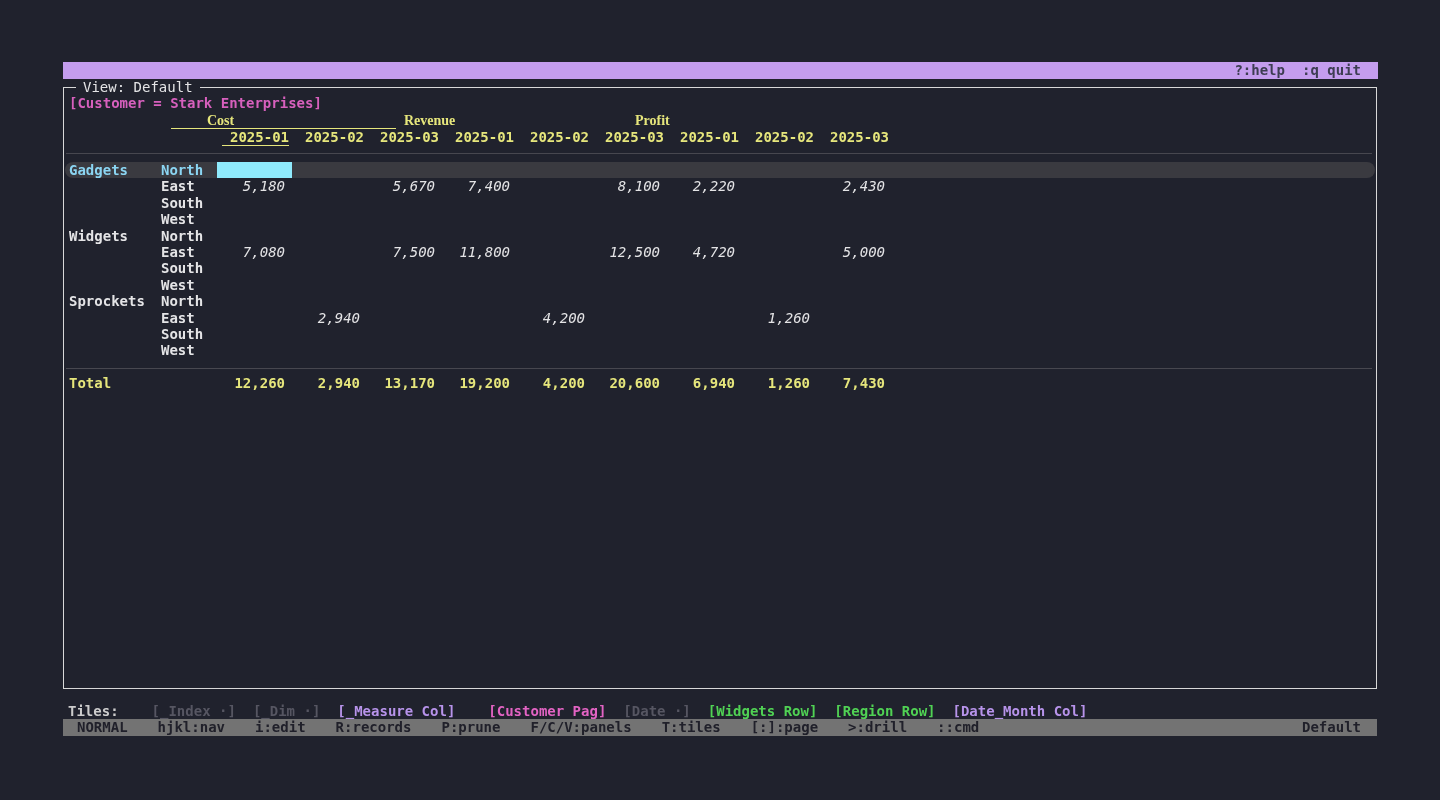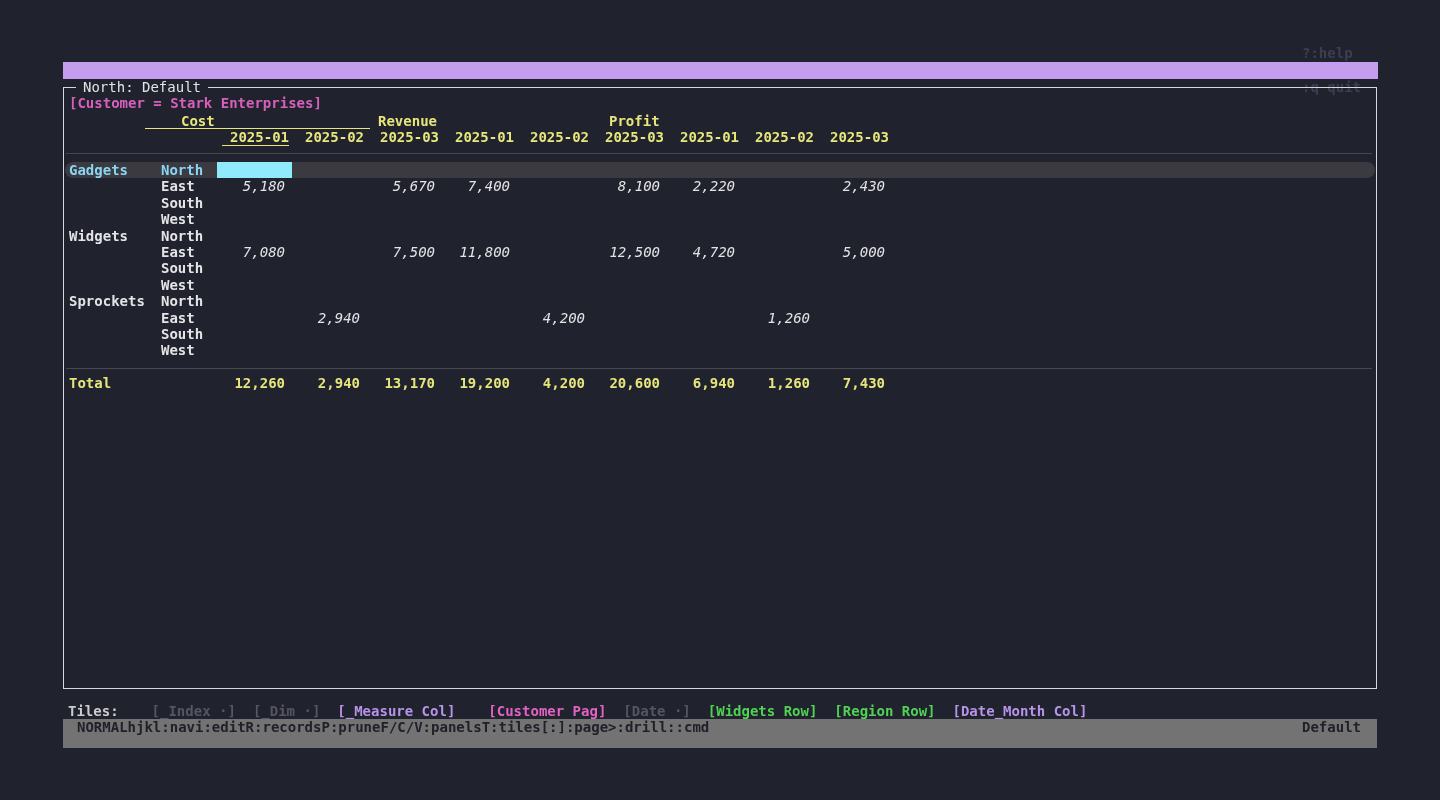--- a/index.html
+++ b/index.html
@@ -10,32 +10,32 @@
     font-family:"DejaVu Sans Mono", monospace;
     font-size:14px; line-height:16.4px; color:#e4e4e6;
   }
   
   .titlebar {
     position:absolute; left:63px; top:62px; width:1315px; height:17px;
     background:#c49dee; color:#3d3d52; font-weight:bold; line-height:17px;
     display:flex; align-items:center; padding:0 17px;
   }
   .titlebar .tleft { display:flex; gap:17px; }
-  .titlebar .tright { margin-left:auto; display:flex; gap:17px;flex-direction:column; }
+  .titlebar .tright { margin-left:auto; display:flex; gap:17px; }
   
   .frame {
     position:absolute; left:63px; top:87px; width:1314px; height:602px;
     border:1px solid #d8d8d8;
   }
   .frame-title {
     position:absolute; left:12px; top:-9px; background:#20222d;
     padding:0 7px; color:#e4e4e6; white-space:nowrap;
   }
   .filter-line { position:absolute; left:5px; top:7px; color:#d760bd; font-weight:bold; white-space:nowrap; }
-  .group-row { position:absolute; left:1px; right:1px; top:25px; height:16.4px; display:flex; padding-left:80px; }
+  .group-row { position:absolute; left:1px; right:1px; top:25px; height:16.4px; display:flex; padding-left:106px;font-family:Liberation Serif, serif; }
   .group { width:225px; color:#e6e67c; font-weight:bold; }
   .group.selected { border-bottom:1px solid #e6e67c; }
   .month-row { position:absolute; left:1px; right:1px; top:41px; height:16.4px; display:flex; padding-left:156px; color:#e6e67c; font-weight:bold; }
   .mcell { width:75px; text-align:right; padding-right:7px; }
   .msel { display:inline-block; border-bottom:1px solid #e6e67c; padding-left:8px; }
   .sep { position:absolute; left:2px; right:4px; height:1px; background:#47474f; }
   .sep1 { top:65px; }
   .sep2 { top:280px; }
   
   .trow { position:absolute; left:1px; right:1px; height:16.4px; display:flex; padding-left:4px; }
@@ -54,40 +54,40 @@
     font-weight:bold; white-space:nowrap;
   }
   .tiles-label { color:#cccccc; margin-right:16px; }
   .tile { cursor:default; }
   .tile.t-unassigned { color:#565662; }
   .tile.t-col { color:#b793ea; }
   .tile.t-pag { color:#e263c3; margin-left:16px; }
   .tile.t-row { color:#50d254; }
   
   .statusbar {
-    position:absolute; left:63px; top:719px; width:1314px; height:29px;
+    position:absolute; left:63px; top:719px; width:1314px; height:17px;
     background:#737373; color:#20202a; line-height:17px;
-    display:flex; padding:0 16px 0 14px; gap:0; font-weight:bold; white-space:nowrap;
+    display:flex; padding:0 16px 0 14px; gap:30px; font-weight:bold; white-space:nowrap;
   }
   .status-right { margin-left:auto; }
 </style>
 </head>
 <body>
 
 <div class="screen">
 
   <div class="titlebar">
     <div class="tright">
       <span>?:help</span>
       <span>:q quit</span>
     </div>
   </div>
 
   <div class="frame">
-    <span class="frame-title">North: Default</span>
+    <span class="frame-title">View: Default</span>
     <div class="filter-line">[Customer = Stark Enterprises]</div>
     <div class="group-row" id="groupRow">
         <span class="group selected" style="padding-left: 36px;">Cost</span>
         <span class="group" style="padding-left: 8px;">Revenue</span>
         <span class="group" style="padding-left: 14px;">Profit</span>
       </div>
     <div class="month-row" id="monthRow">
         <div class="mcell"><span class="msel">2025-01</span></div>
         <div class="mcell"><span>2025-02</span></div>
         <div class="mcell"><span>2025-03</span></div>

